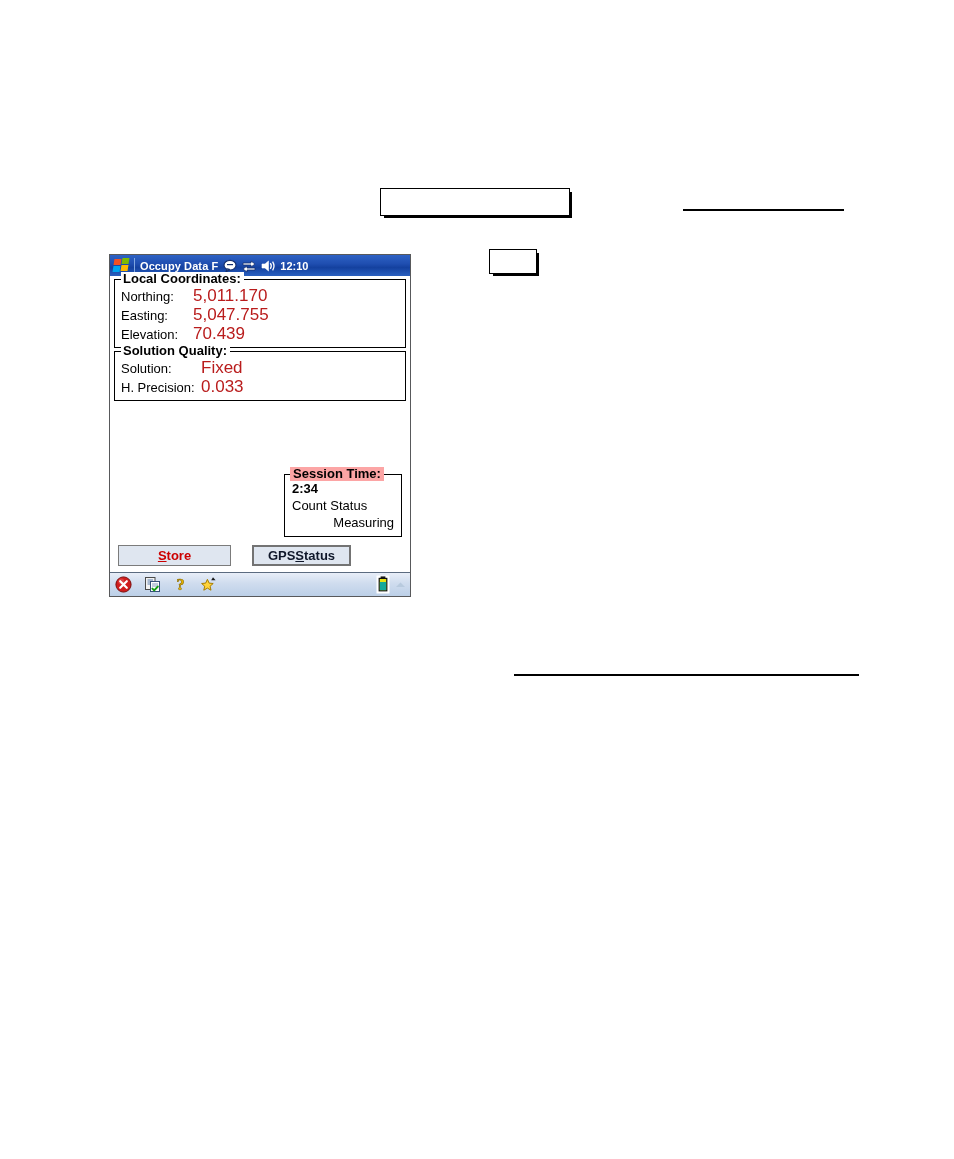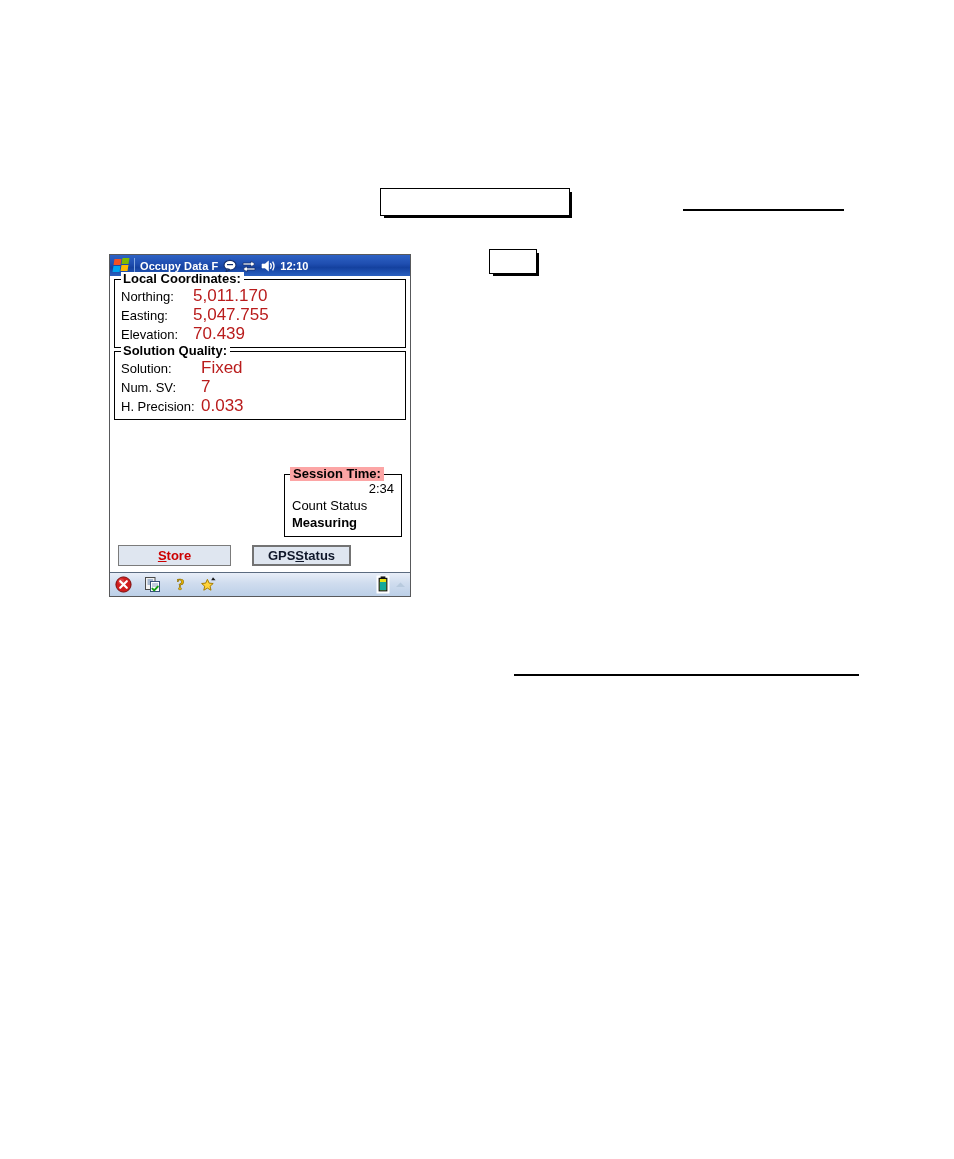--- a/index.html
+++ b/index.html
@@ -179,23 +179,23 @@
     font-weight: bold;
     line-height: 14px;
     white-space: nowrap;
   }
   .sess-line {
     font-size: 13px;
     line-height: 17px;
     color: #000000;
     white-space: nowrap;
   }
-  .sess-right { text-align: right; font-weight: normal; }
+  .sess-right { font-weight: bold; }
   .sess-left { text-align: left; }
-  .sess-center-bold { text-align: left; font-weight: bold; }
+  .sess-center-bold { text-align: right; font-weight: normal; }
 
   
   #button-row {
     position: absolute;
     left: 0;
     right: 0;
     bottom: 6px;
     height: 22px;
     padding: 0 8px;
     box-sizing: border-box;
@@ -302,24 +302,20 @@
       </div>
     </div>
 
     <div class="groupbox" id="grp-quality">
       <div class="gb-title">Solution Quality:</div>
       <div class="kv-row">
         <span class="kv-label">Solution:</span>
         <span class="kv-value">Fixed</span>
       </div>
       <div class="kv-row">
-        <span class="kv-label">Num. SV:</span>
-        <span class="kv-value">7</span>
-      </div>
-      <div class="kv-row">
         <span class="kv-label">H. Precision:</span>
         <span class="kv-value">0.033</span>
       </div>
     </div>
 
     <div id="session-wrap">
       <div id="grp-session">
         <div class="gb-title">Session Time:</div>
         <div class="sess-line sess-right">2:34</div>
         <div class="sess-line sess-left">Count Status</div>

